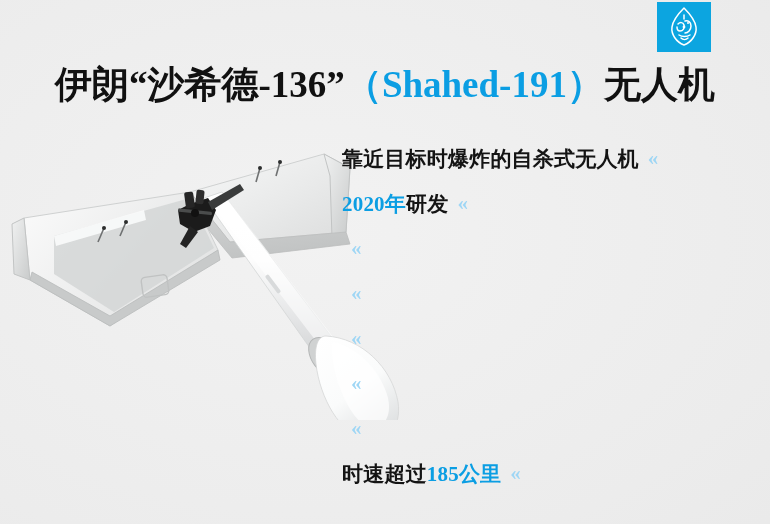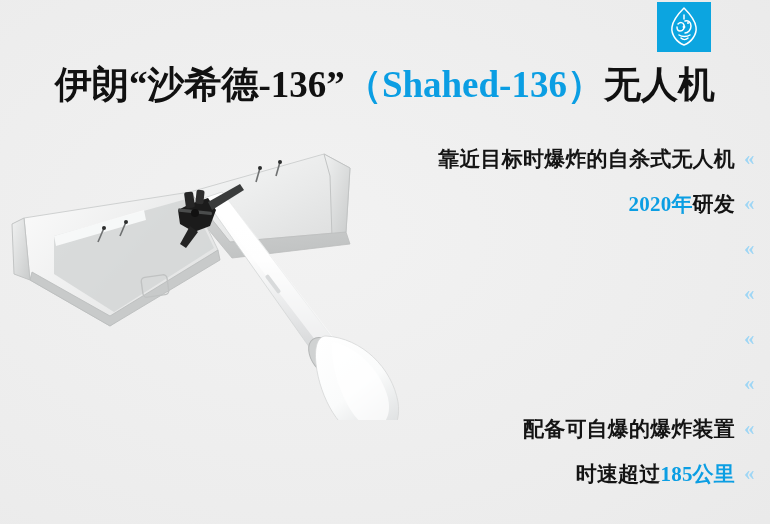--- a/index.html
+++ b/index.html
@@ -64,21 +64,20 @@
   #specs {
     position: absolute;
     right: 8px;
     top: 136px;
     width: 420px;
     text-align: right;
   }
   .spec-row {
     display: flex;
     align-items: center;
-    justify-content: flex-end;
     height: 45px;
     white-space: nowrap;
   }
   .spec-text {
     font-size: 21px;
     font-weight: bold;
     color: #141414;
     letter-spacing: 0.2px;
   }
   .spec-text .blue { color: #0b9ee3; }
@@ -105,21 +104,21 @@
         <path d="M22 33 C25 35 30 35 33 33"></path>
         <path d="M27 13 L27 17"></path>
         <path d="M24 36 C26 38 29 38 31 36"></path>
       </g>
       <circle cx="27" cy="25" r="1.4" fill="#ffffff"></circle>
       <circle cx="31" cy="21" r="1" fill="#ffffff"></circle>
     </svg>
   </div>
 
   <div id="title">
-    <span>伊朗“沙希德-136”</span><span class="blue">（Shahed-136）</span><span>无人机</span>
+    <span>伊朗“沙希德-136”</span><span class="blue">（Shahed-191）</span><span>无人机</span>
   </div>
 
   <svg id="drone-art" viewBox="0 0 420 280">
     <defs>
       <linearGradient id="wingTop" x1="0" y1="0" x2="1" y2="1">
         <stop offset="0%" stop-color="#f7f8f8"></stop>
         <stop offset="55%" stop-color="#e9eaea"></stop>
         <stop offset="100%" stop-color="#dcdddd"></stop>
       </linearGradient>
       <linearGradient id="wingFaceL" x1="0" y1="0" x2="1" y2="0.6">
@@ -229,21 +228,20 @@
 
     <div class="spec-row">
       <span class="spec-marker">«</span>
     </div>
 
     <div class="spec-row">
       <span class="spec-marker">«</span>
     </div>
 
     <div class="spec-row">
-      <span class="spec-text"><span>配备可自爆的爆炸装置</span><span class="blue"></span><span></span></span>
       <span class="spec-marker">«</span>
     </div>
 
     <div class="spec-row">
       <span class="spec-text"><span>时速超过</span><span class="blue">185公里</span><span></span></span>
       <span class="spec-marker">«</span>
     </div>
 
   </div>
 </div>

